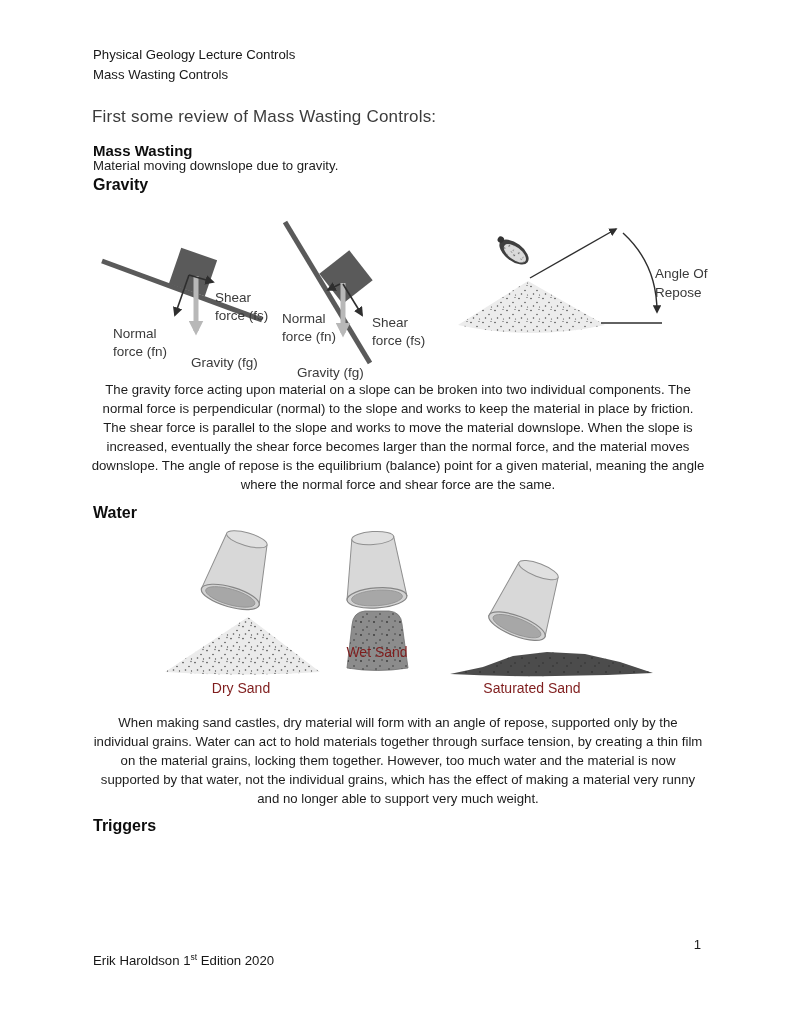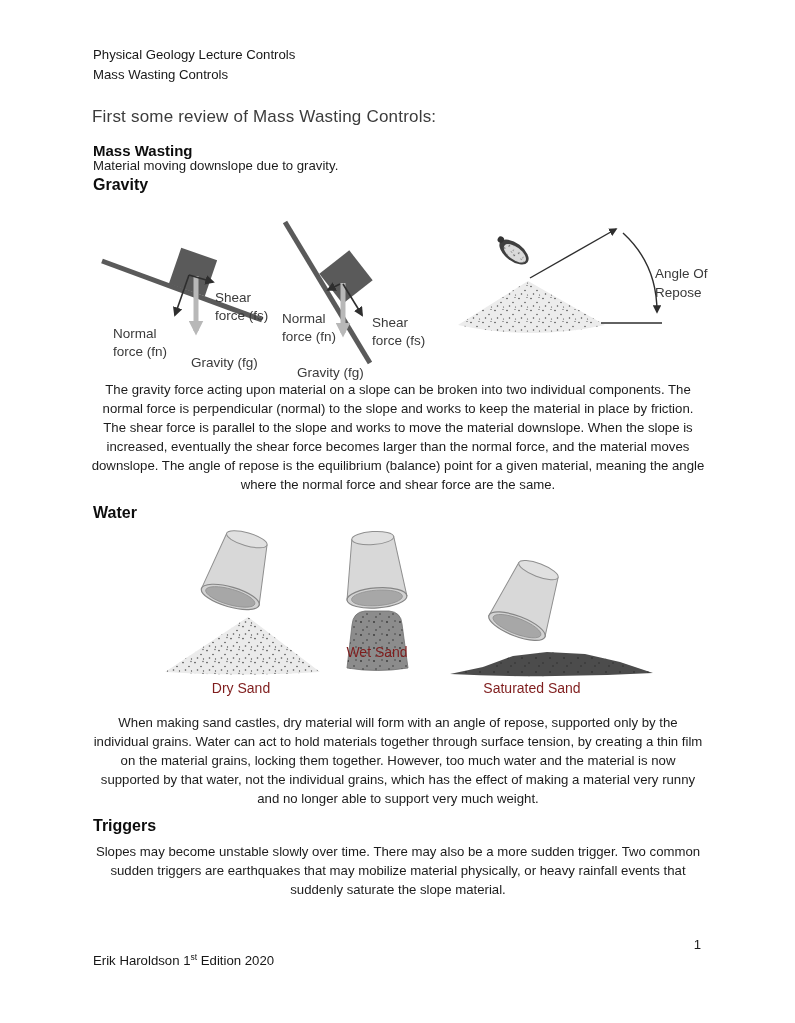--- a/index.html
+++ b/index.html
@@ -137,20 +137,19 @@
     </svg>
   </div>
 
   <div class="caption" style="left:241px;top:680px;">Dry Sand</div>
   <div class="caption" style="left:377px;top:644px;">Wet Sand</div>
   <div class="caption" style="left:532px;top:680px;">Saturated Sand</div>
 
   <div class="abs body-par" style="top:713px;">When making sand castles, dry material will form with an angle of repose, supported only by the individual grains. Water can act to hold materials together through surface tension, by creating a thin film on the material grains, locking them together. However, too much water and the material is now supported by that water, not the individual grains, which has the effect of making a material very runny and no longer able to support very much weight.</div>
 
   <div class="abs h-sec" style="top:817px;">Triggers</div>
-  <div class="abs body-par" style="top:842px;">Slopes may become unstable slowly over time. There may also be a more sudden trigger. Two common sudden triggers are earthquakes that may mobilize material physically, or heavy rainfall events that suddenly saturate the slope material.</div>
 
   <div class="abs pgnum">1</div>
   <div class="abs footer">
     <span>Erik Haroldson 1</span><sup>st</sup><span> Edition 2020</span>
   </div>
 
 </div>
 
 </body></html>

